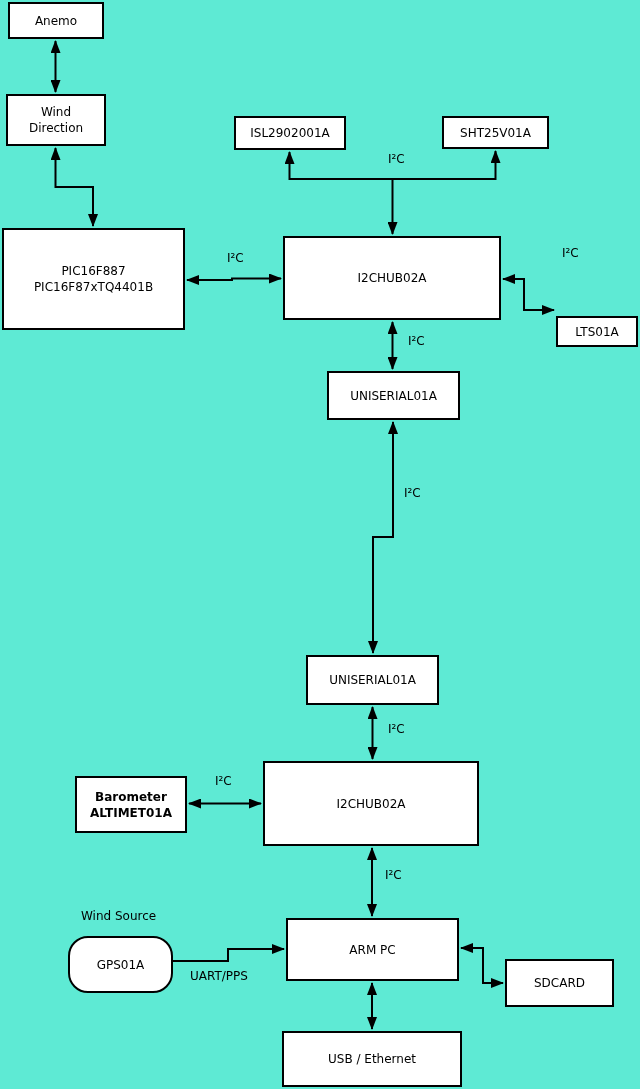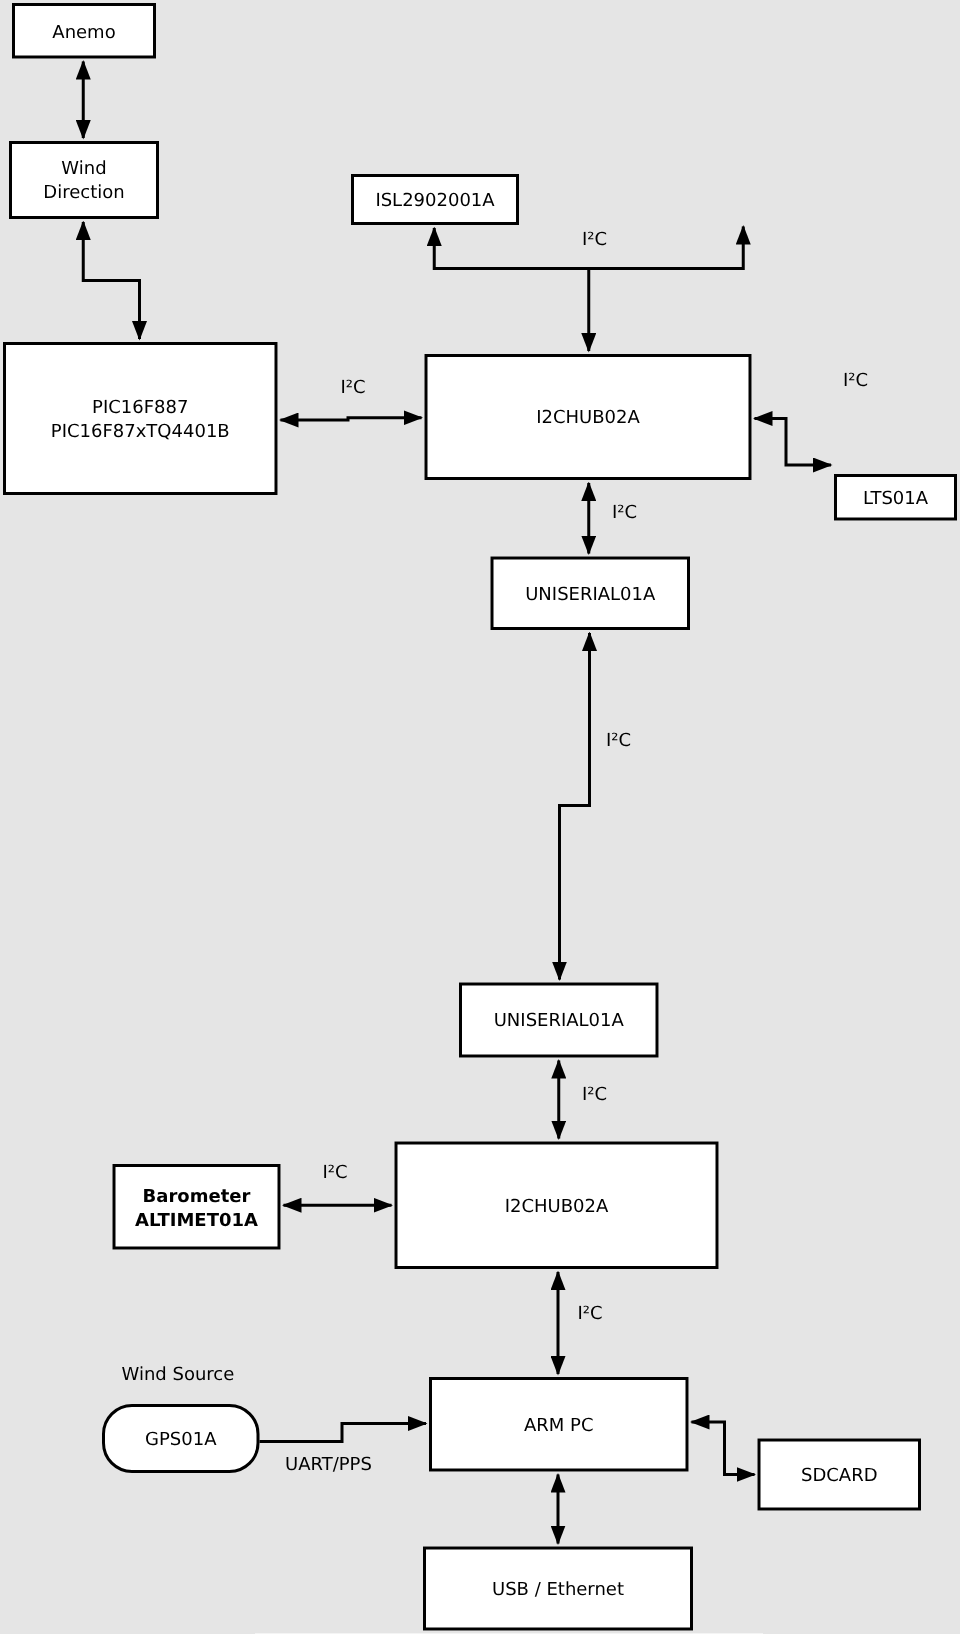--- a/index.html
+++ b/index.html
@@ -4,21 +4,21 @@
 <style>
   html, body {
     margin: 0;
     padding: 0;
     background: #ffffff;
   }
   .canvas {
     position: relative;
     width: 640px;
     height: 1089px;
-    background: #e5e5e5;
+    background: #5eead4;
     font-family: "DejaVu Sans", "Liberation Sans", sans-serif;
     color: #000000;
     overflow: hidden;
   }
   .wires {
     position: absolute;
     left: 0;
     top: 0;
     width: 640px;
     height: 1089px;
@@ -54,21 +54,21 @@
   #n-wind    { left: 6px;   top: 94px;   width: 100px; height: 52px; justify-content: center; }
   #n-pic     { left: 2px;   top: 228px;  width: 183px; height: 102px; }
   #n-isl     { left: 234px; top: 116px;  width: 112px; height: 34px; }
   #n-sht     { left: 442px; top: 116px;  width: 107px; height: 33px; }
   #n-hub1    { left: 283px; top: 236px;  width: 218px; height: 84px; }
   #n-lts     { left: 556px; top: 294px;  width: 82px;  height: 31px; margin-top: 22px; }
   #n-uni1    { left: 327px; top: 371px;  width: 133px; height: 49px; }
   #n-uni2    { left: 306px; top: 655px;  width: 133px; height: 50px; }
   #n-hub2    { left: 263px; top: 761px;  width: 216px; height: 85px; }
   #n-baro    { left: 75px;  top: 776px;  width: 112px; height: 57px; font-weight: bold; }
-  #n-gps     { left: 68px;  top: 936px;  width: 105px; height: 46px; border-radius: 20px; }
+  #n-gps     { left: 68px;  top: 936px;  width: 105px; height: 57px; border-radius: 20px; }
   #n-armpc   { left: 286px; top: 918px;  width: 173px; height: 63px; }
   #n-sdcard  { left: 505px; top: 959px;  width: 109px; height: 48px; }
   #n-usb     { left: 282px; top: 1031px; width: 180px; height: 56px; }
   
   #lbl-i2c-pic-hub1   { left: 227px; top: 251px; }
   #lbl-i2c-tee        { left: 388px; top: 152px; }
   #lbl-i2c-hub1-lts   { left: 562px; top: 246px; }
   #lbl-i2c-hub1-uni1  { left: 408px; top: 334px; }
   #lbl-i2c-uni1-uni2  { left: 404px; top: 486px; }
   #lbl-i2c-uni2-hub2  { left: 388px; top: 722px; }
@@ -129,20 +129,23 @@
 
   <div class="node" id="n-pic">
     <span class="node-label">PIC16F887
 PIC16F87xTQ4401B</span>
   </div>
 
   <div class="node" id="n-isl">
     <span class="node-label">ISL2902001A</span>
   </div>
 
+  <div class="node" id="n-sht">
+    <span class="node-label">SHT25V01A</span>
+  </div>
 
   <div class="node" id="n-hub1">
     <span class="node-label">I2CHUB02A</span>
   </div>
 
   <div class="node" id="n-lts">
     <span class="node-label">LTS01A</span>
   </div>
 
   <div class="node" id="n-uni1">

